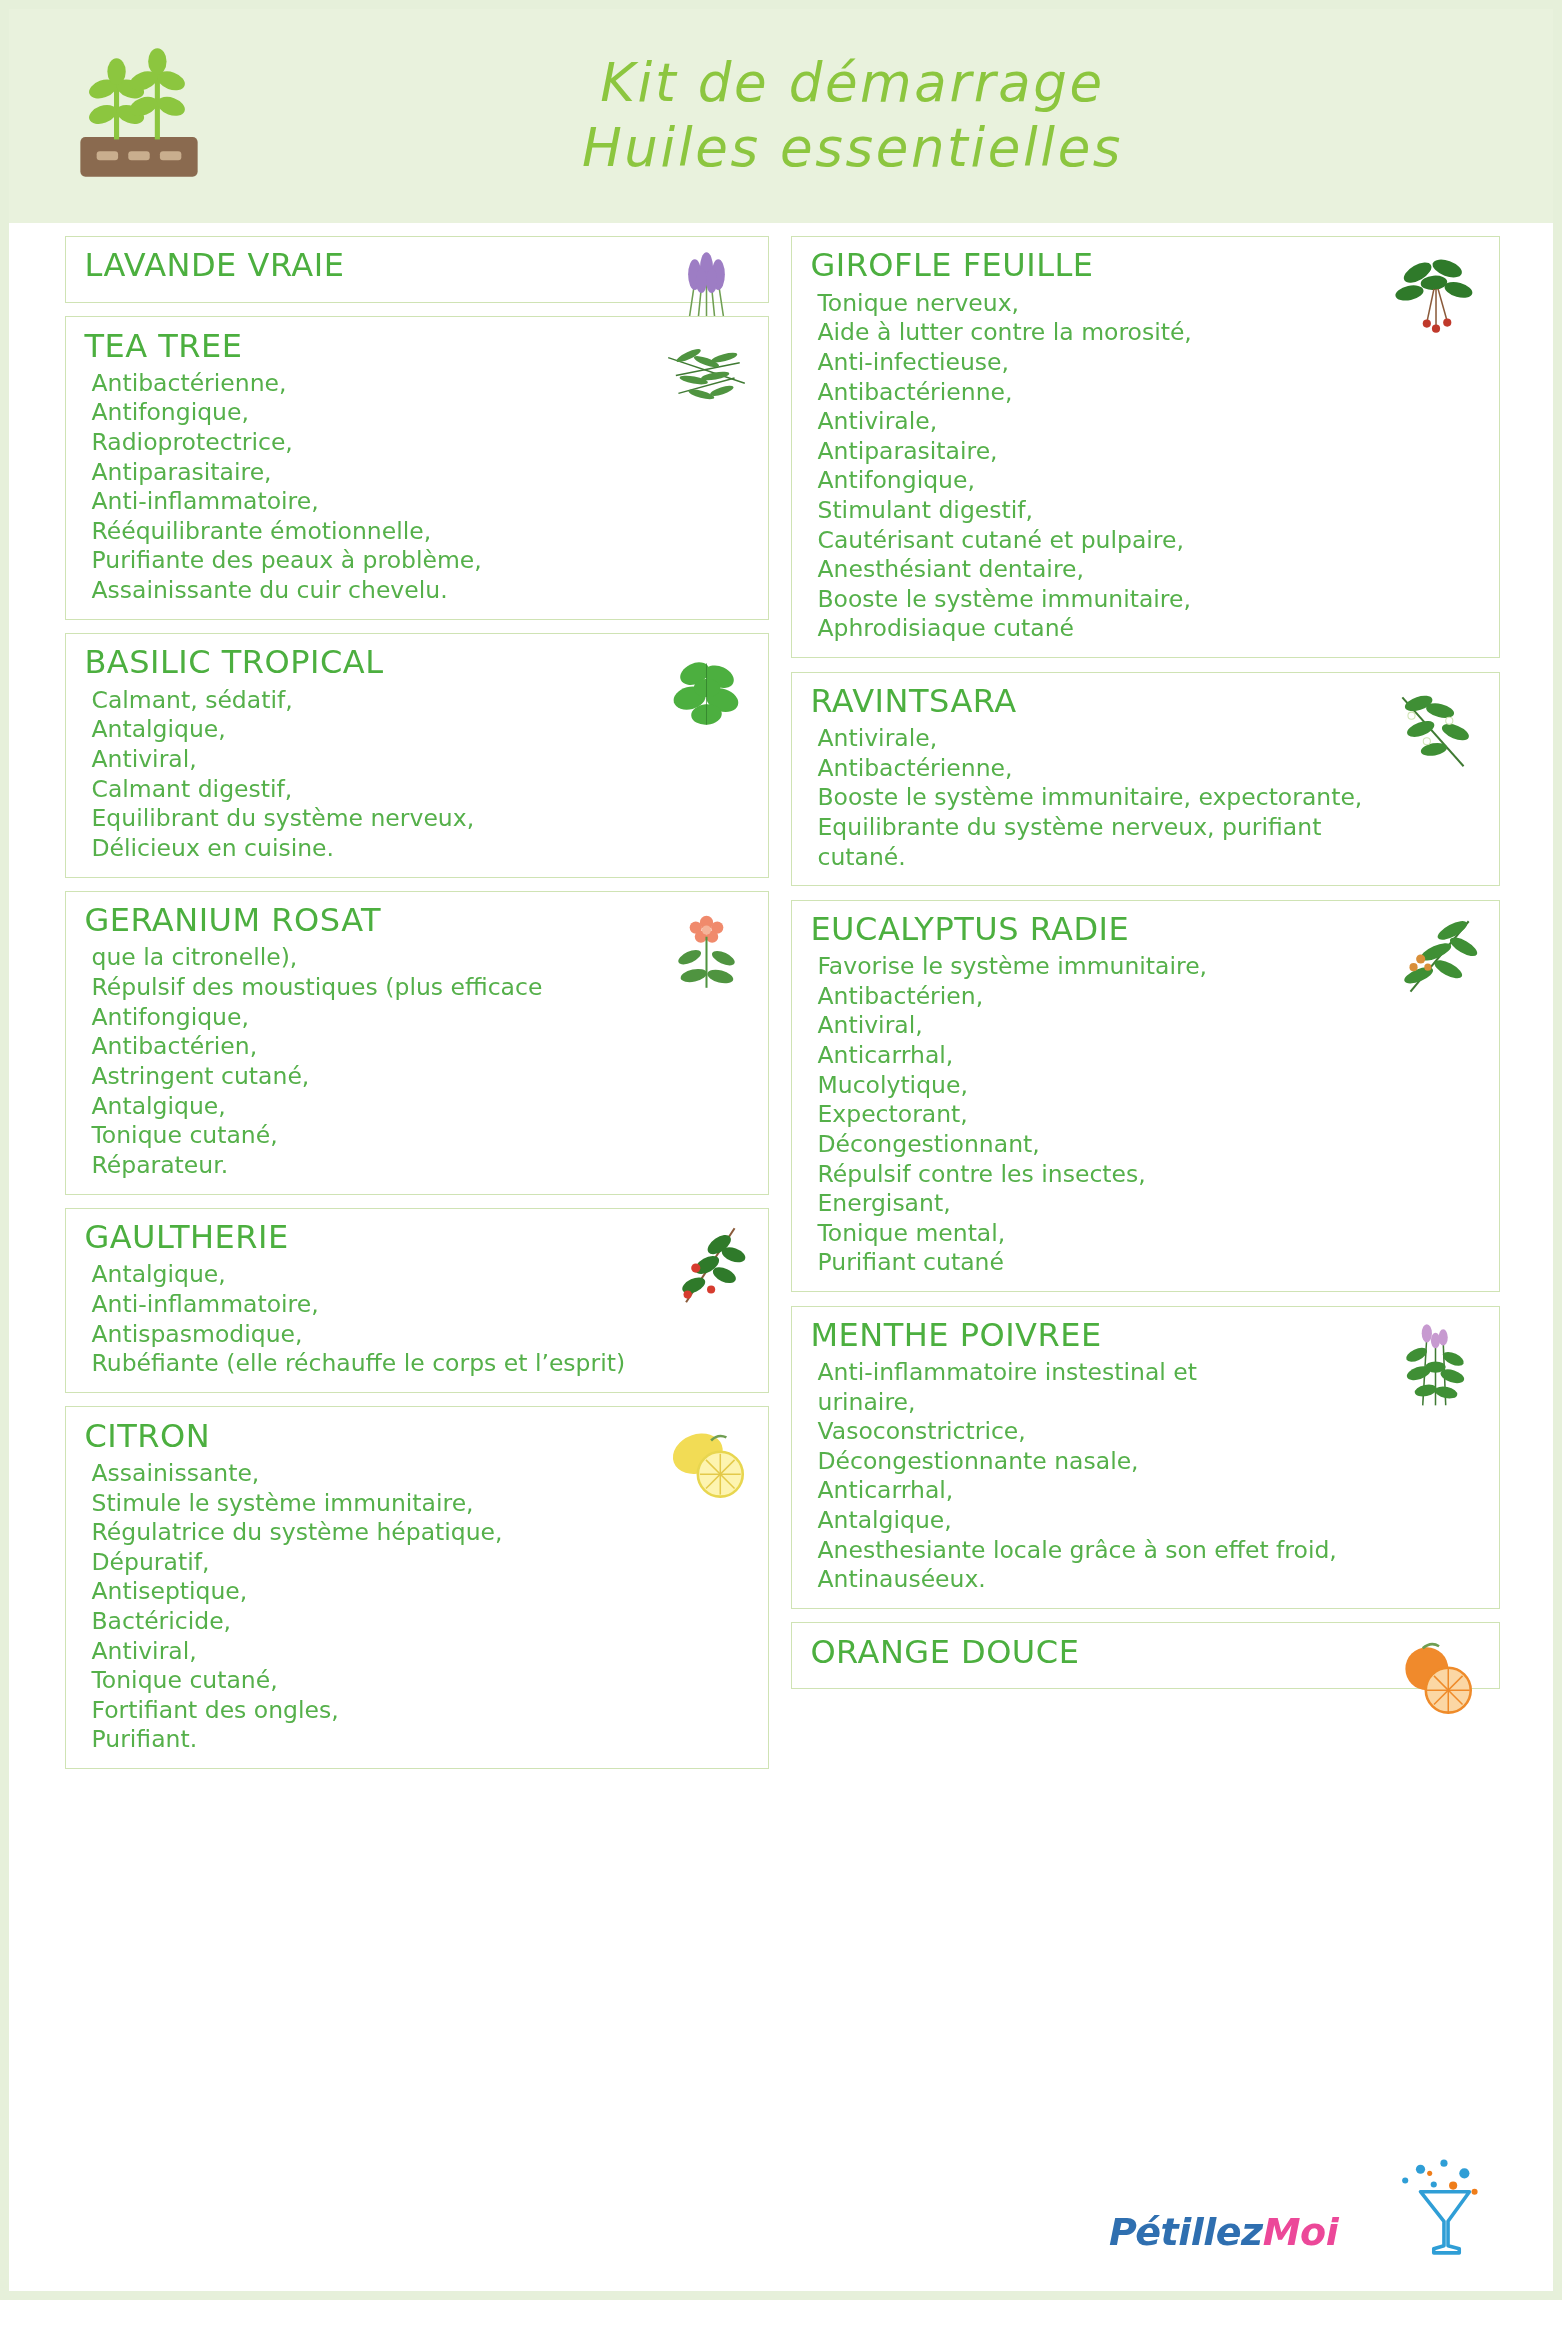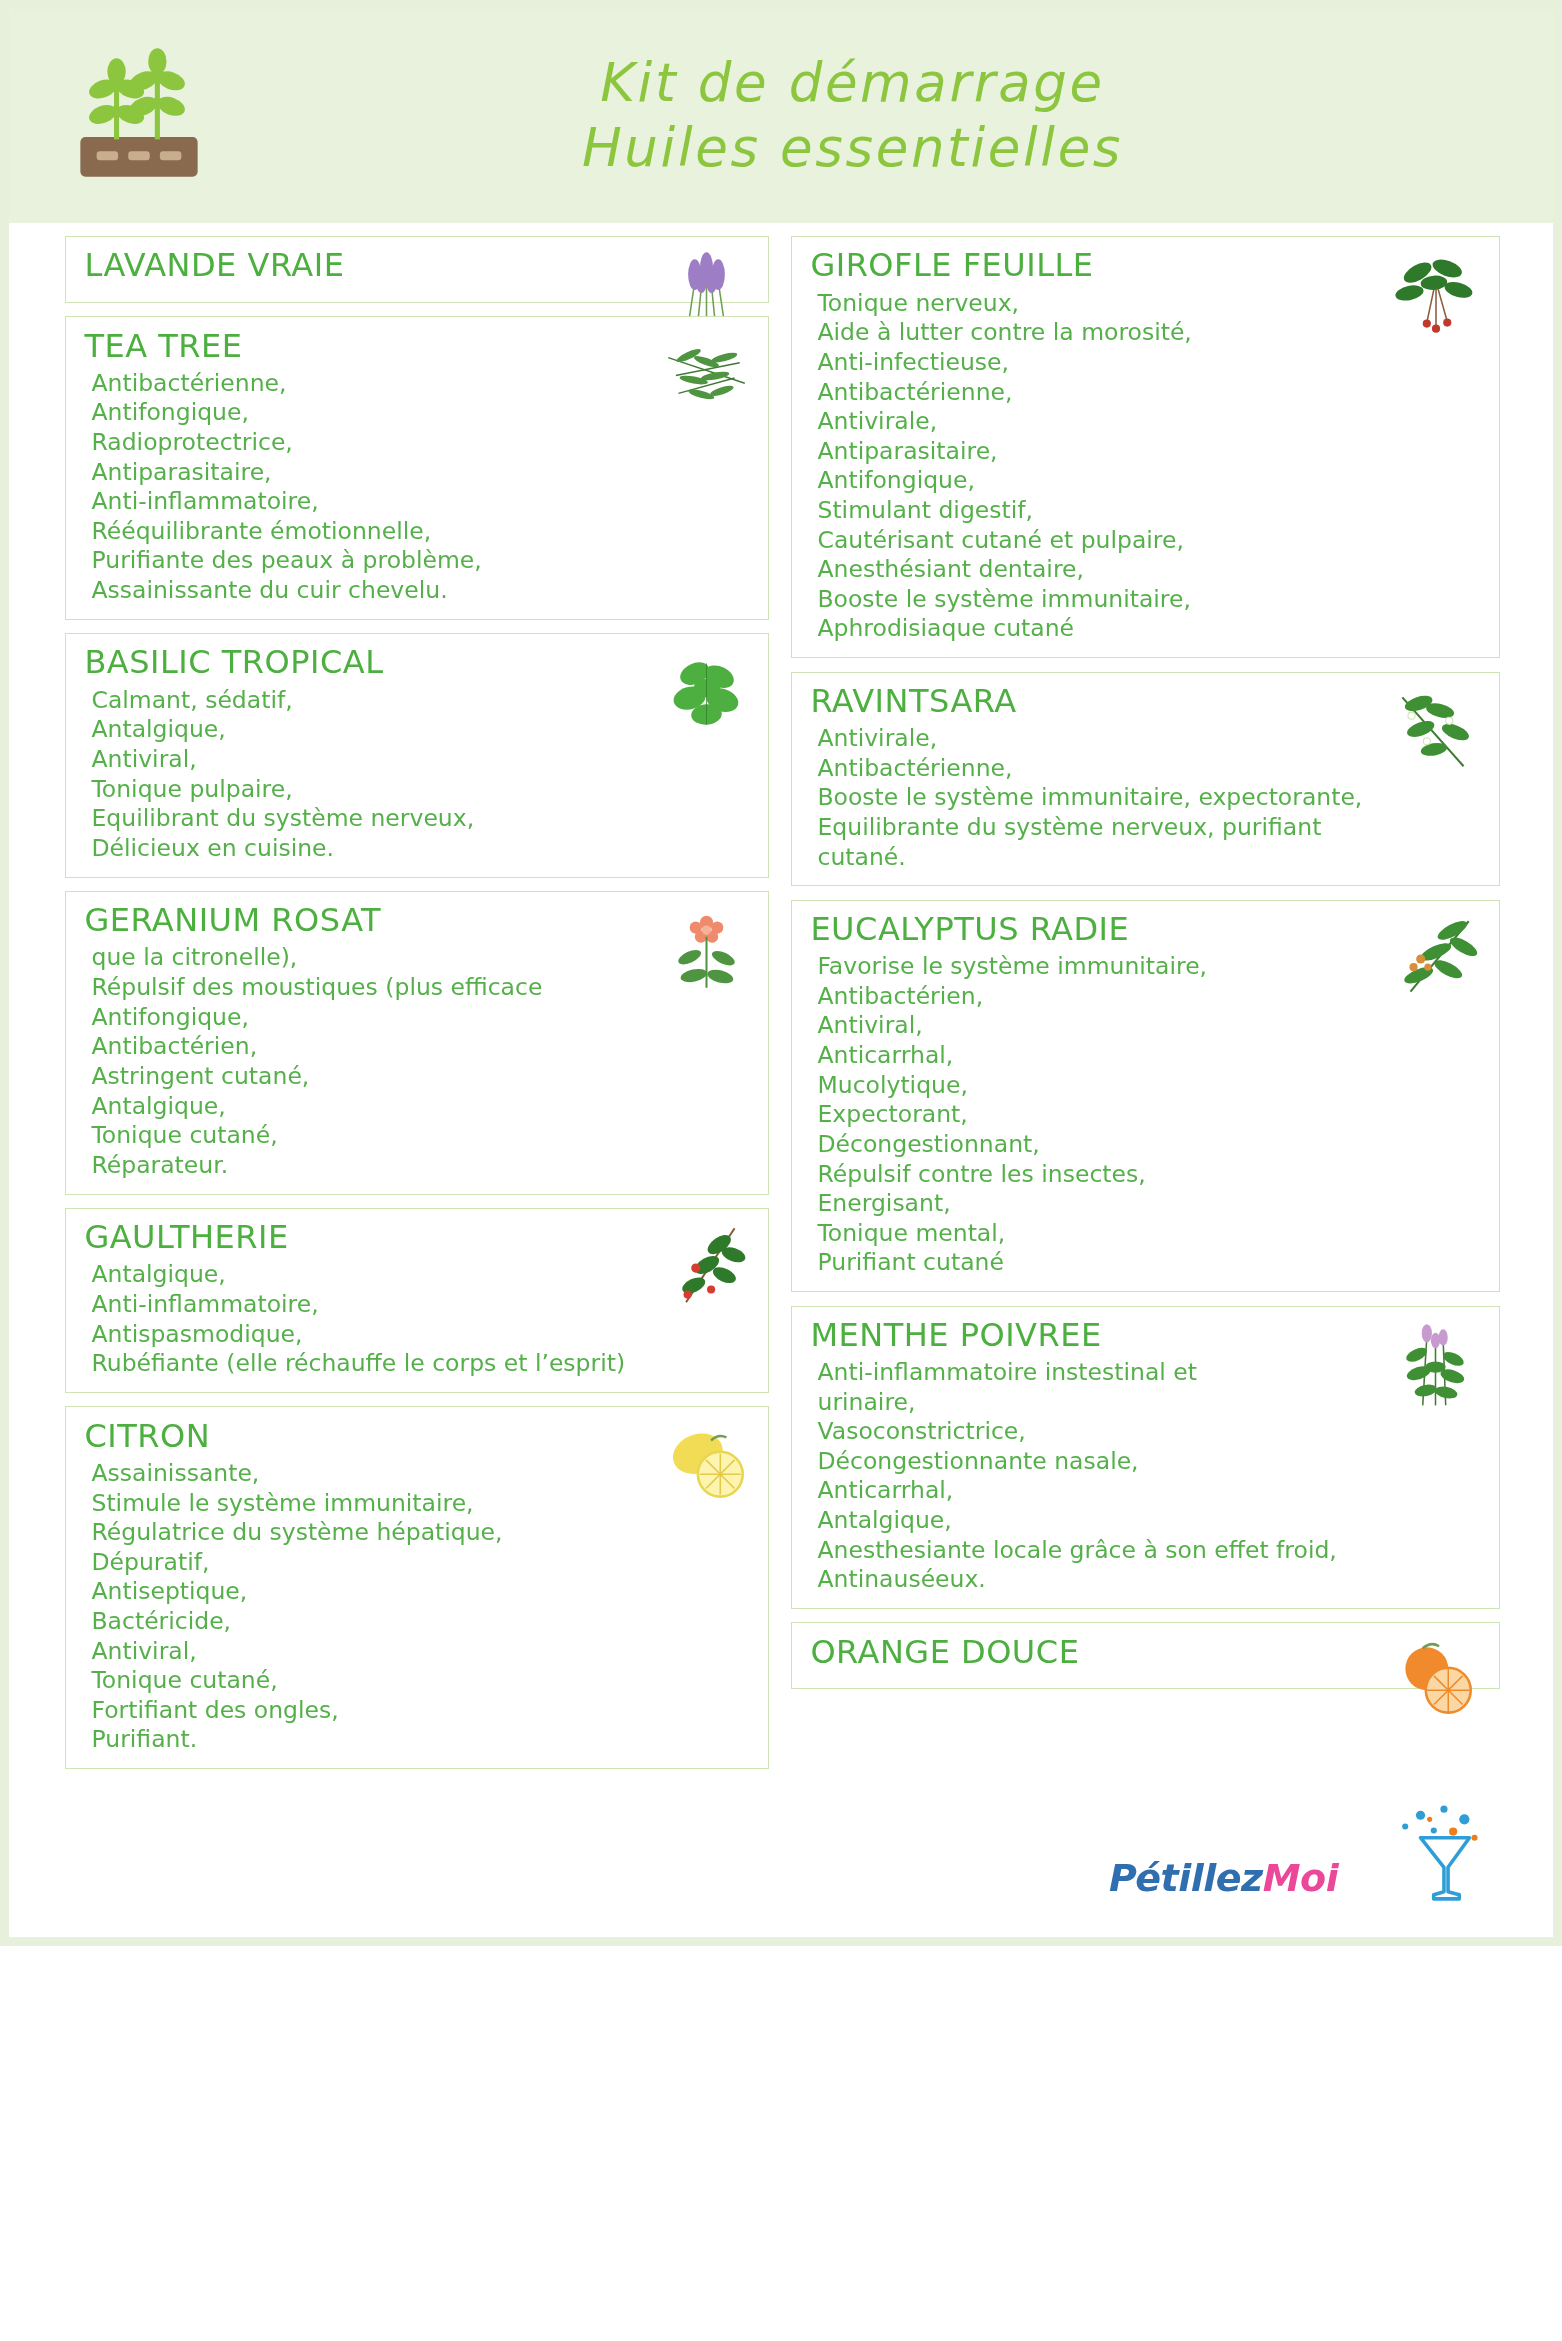--- a/index.html
+++ b/index.html
@@ -5,21 +5,21 @@
   * { box-sizing: border-box; margin: 0; padding: 0; }
   html, body {
     width: 1562px;
     height: 2342px;
     background: #ffffff;
     font-family: "Liberation Sans", sans-serif;
   }
   .page {
     position: relative;
     width: 1562px;
-    height: 1946px;
+    height: 2300px;
     background: #ffffff;
     border: 9.2px solid #e6f0da;
     overflow: hidden;
   }
   
   .header {
     position: relative;
     height: 214px;
     background: #e9f2dd;
     display: flex;
@@ -205,21 +205,21 @@
           </svg>
         </div>
       </div>
 
       <div class="card">
         <h2>BASILIC TROPICAL</h2>
         <ul>
           <li>Calmant, sédatif,</li>
           <li>Antalgique,</li>
           <li>Antiviral,</li>
-          <li>Tonique pulpaire,</li>
+          <li>Calmant digestif,</li>
           <li>Equilibrant du système nerveux,</li>
           <li>Délicieux en cuisine.</li>
         </ul>
         <div class="art">
           <svg viewBox="0 0 190 190" width="97" height="97" xmlns="http://www.w3.org/2000/svg">
             <g fill="#4caf3f">
               <ellipse cx="72" cy="60" rx="30" ry="20" transform="rotate(-25 72 60)"></ellipse>
               <ellipse cx="120" cy="66" rx="30" ry="20" transform="rotate(25 120 66)"></ellipse>
               <ellipse cx="62" cy="108" rx="32" ry="22" transform="rotate(-15 62 108)"></ellipse>
               <ellipse cx="126" cy="112" rx="32" ry="22" transform="rotate(18 126 112)"></ellipse>

